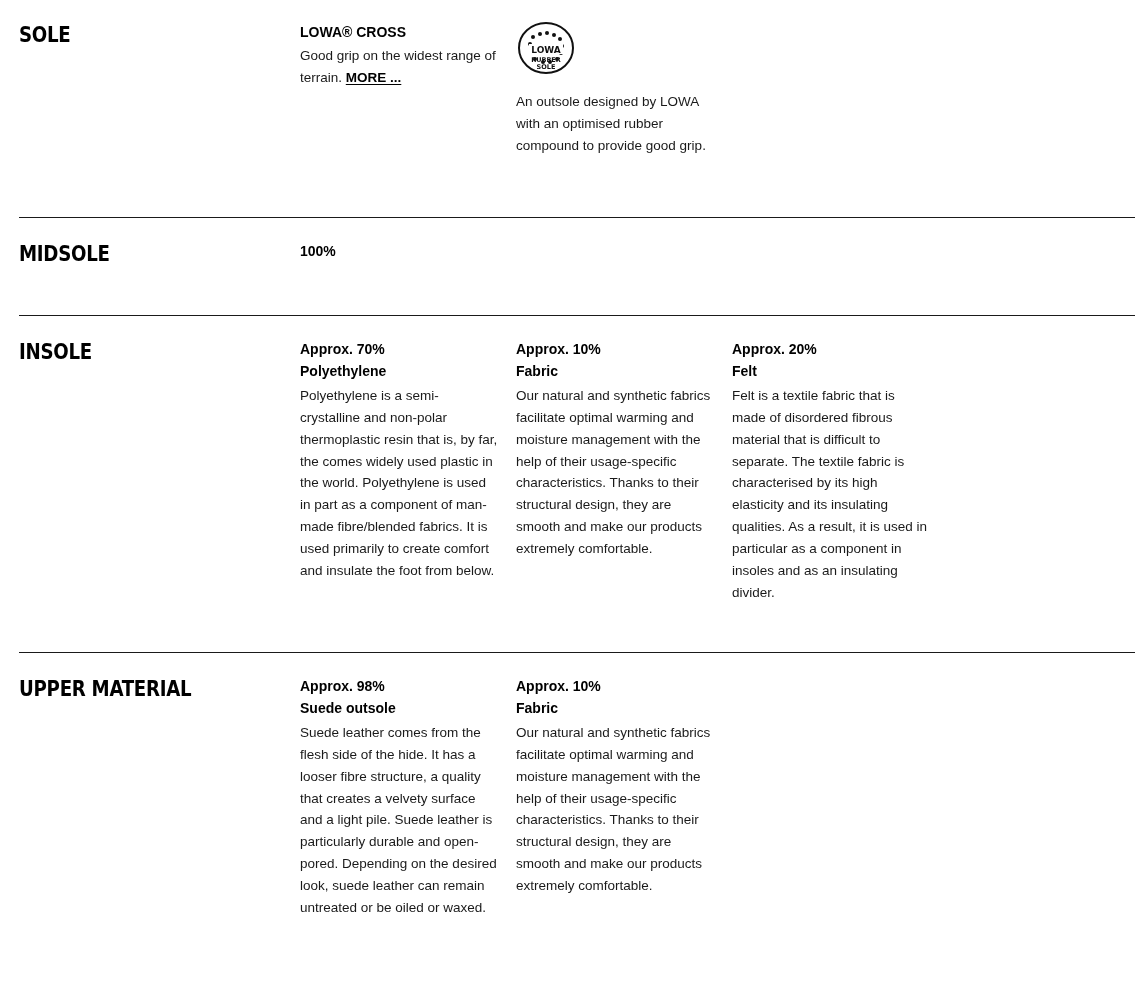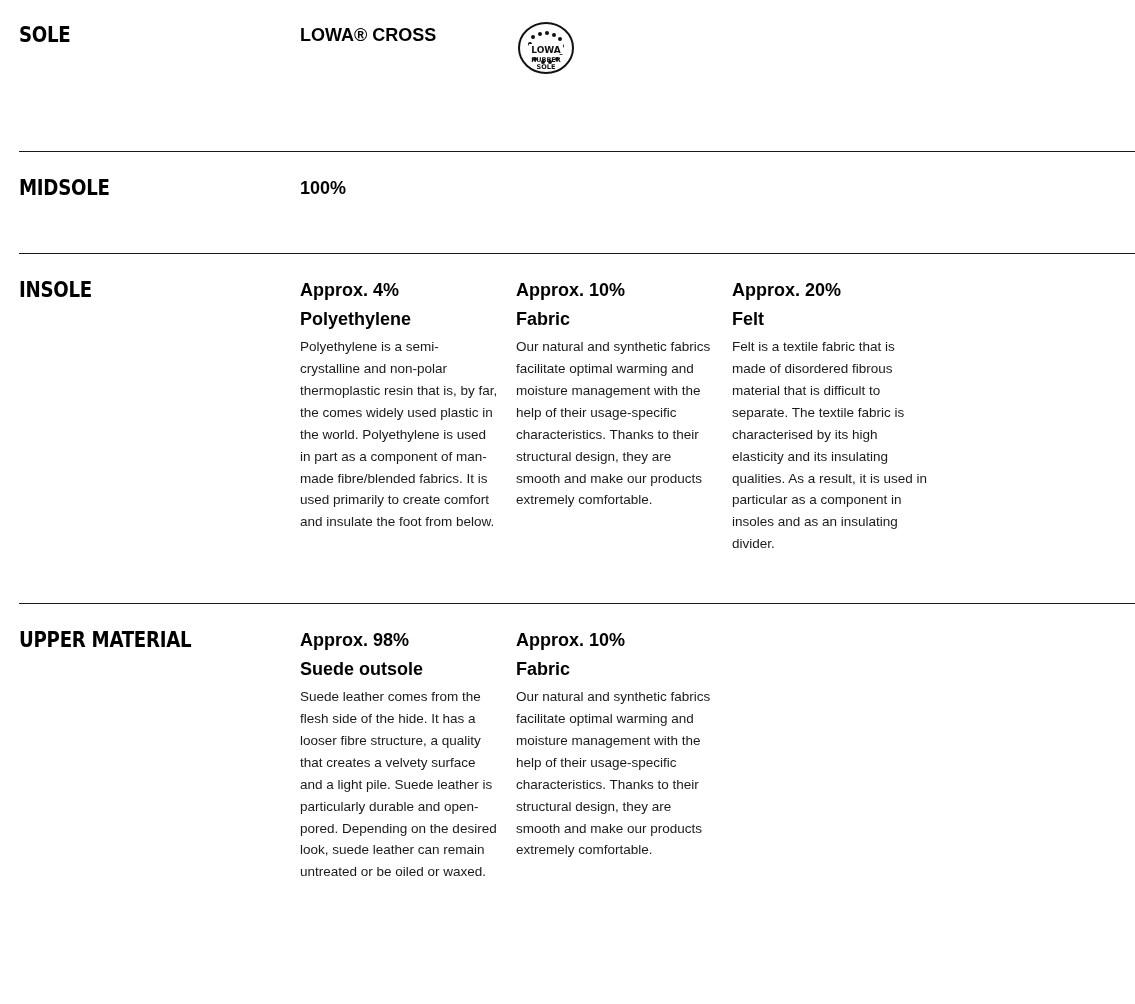--- a/index.html
+++ b/index.html
@@ -57,21 +57,21 @@
     padding-right: 18px;
     box-sizing: border-box;
   }
   .col.wide {
     width: 850px;
     flex: 0 0 850px;
     padding-right: 8px;
   }
   .col-heading {
     font-weight: bold;
-    font-size: 18px;
+    font-size: 14px;
     line-height: 1.62;
     color: #000000;
     margin: 0 0 0 0;
   }
   .col-body {
     font-size: 13.5px;
     line-height: 1.62;
     color: #1a1a1a;
     margin-top: 1px;
   }
@@ -112,20 +112,21 @@
 <body>
 
 <div class="page">
 
   <div class="section sp-sole">
     <div class="section-inner">
       <div class="section-title">SOLE</div>
       <div class="cols">
         <div class="col">
           <div class="col-heading">LOWA® CROSS</div>
+          <div class="col-body"><span>Good grip on the widest range of terrain. </span><span class="more-link">MORE ...</span></div>
         </div>
         <div class="col">
           <div class="logo-wrap">
             <svg class="lowa-badge" viewBox="0 0 60 60" xmlns="http://www.w3.org/2000/svg">
               <ellipse cx="30" cy="27" rx="27" ry="25" fill="none" stroke="#111" stroke-width="2"></ellipse>
               <g fill="#111">
                 <circle cx="17" cy="16" r="2"></circle>
                   <circle cx="24" cy="13" r="2"></circle>
                   <circle cx="31" cy="12" r="2"></circle>
                 <circle cx="38" cy="14" r="2"></circle>
@@ -138,20 +139,21 @@
                   <circle cx="41" cy="38" r="2"></circle>
                   <circle cx="27" cy="41" r="2"></circle>
                 <circle cx="34" cy="41" r="2"></circle>
               </g>
               <rect x="13" y="23" width="34" height="10" fill="#ffffff"></rect>
               <text x="30" y="31.5" text-anchor="middle" font-family="DejaVu Sans, sans-serif" font-size="9" font-weight="bold" fill="#111">LOWA</text>
               <text x="30" y="41" text-anchor="middle" font-family="DejaVu Sans, sans-serif" font-size="6.5" font-weight="bold" fill="#111">RUBBER</text>
               <text x="30" y="48" text-anchor="middle" font-family="DejaVu Sans, sans-serif" font-size="6.5" font-weight="bold" fill="#111">SOLE</text>
             </svg>
           </div>
+          <div class="col-body">An outsole designed by LOWA with an optimised rubber compound to provide good grip.</div>
         </div>
       </div>
     </div>
     <div class="sp-after-sole"></div>
   </div>
 
   <hr class="divider">
 
   <div class="section sp-midsole">
     <div class="section-inner">
@@ -165,21 +167,21 @@
     <div class="sp-after-midsole"></div>
   </div>
 
   <hr class="divider">
 
   <div class="section sp-insole">
     <div class="section-inner">
       <div class="section-title">INSOLE</div>
       <div class="cols">
         <div class="col">
-          <div class="col-heading">Approx. 4%</div>
+          <div class="col-heading">Approx. 70%</div>
           <div class="col-heading">Polyethylene</div>
           <div class="col-body tight">Polyethylene is a semi-crystalline and non-polar thermoplastic resin that is, by far, the comes widely used plastic in the world. Polyethylene is used in part as a component of man-made fibre/blended fabrics. It is used primarily to create comfort and insulate the foot from below.</div>
         </div>
         <div class="col">
           <div class="col-heading">Approx. 10%</div>
           <div class="col-heading">Fabric</div>
           <div class="col-body tight">Our natural and synthetic fabrics facilitate optimal warming and moisture management with the help of their usage-specific characteristics. Thanks to their structural design, they are smooth and make our products extremely comfortable.</div>
         </div>
         <div class="col">
           <div class="col-heading">Approx. 20%</div>

